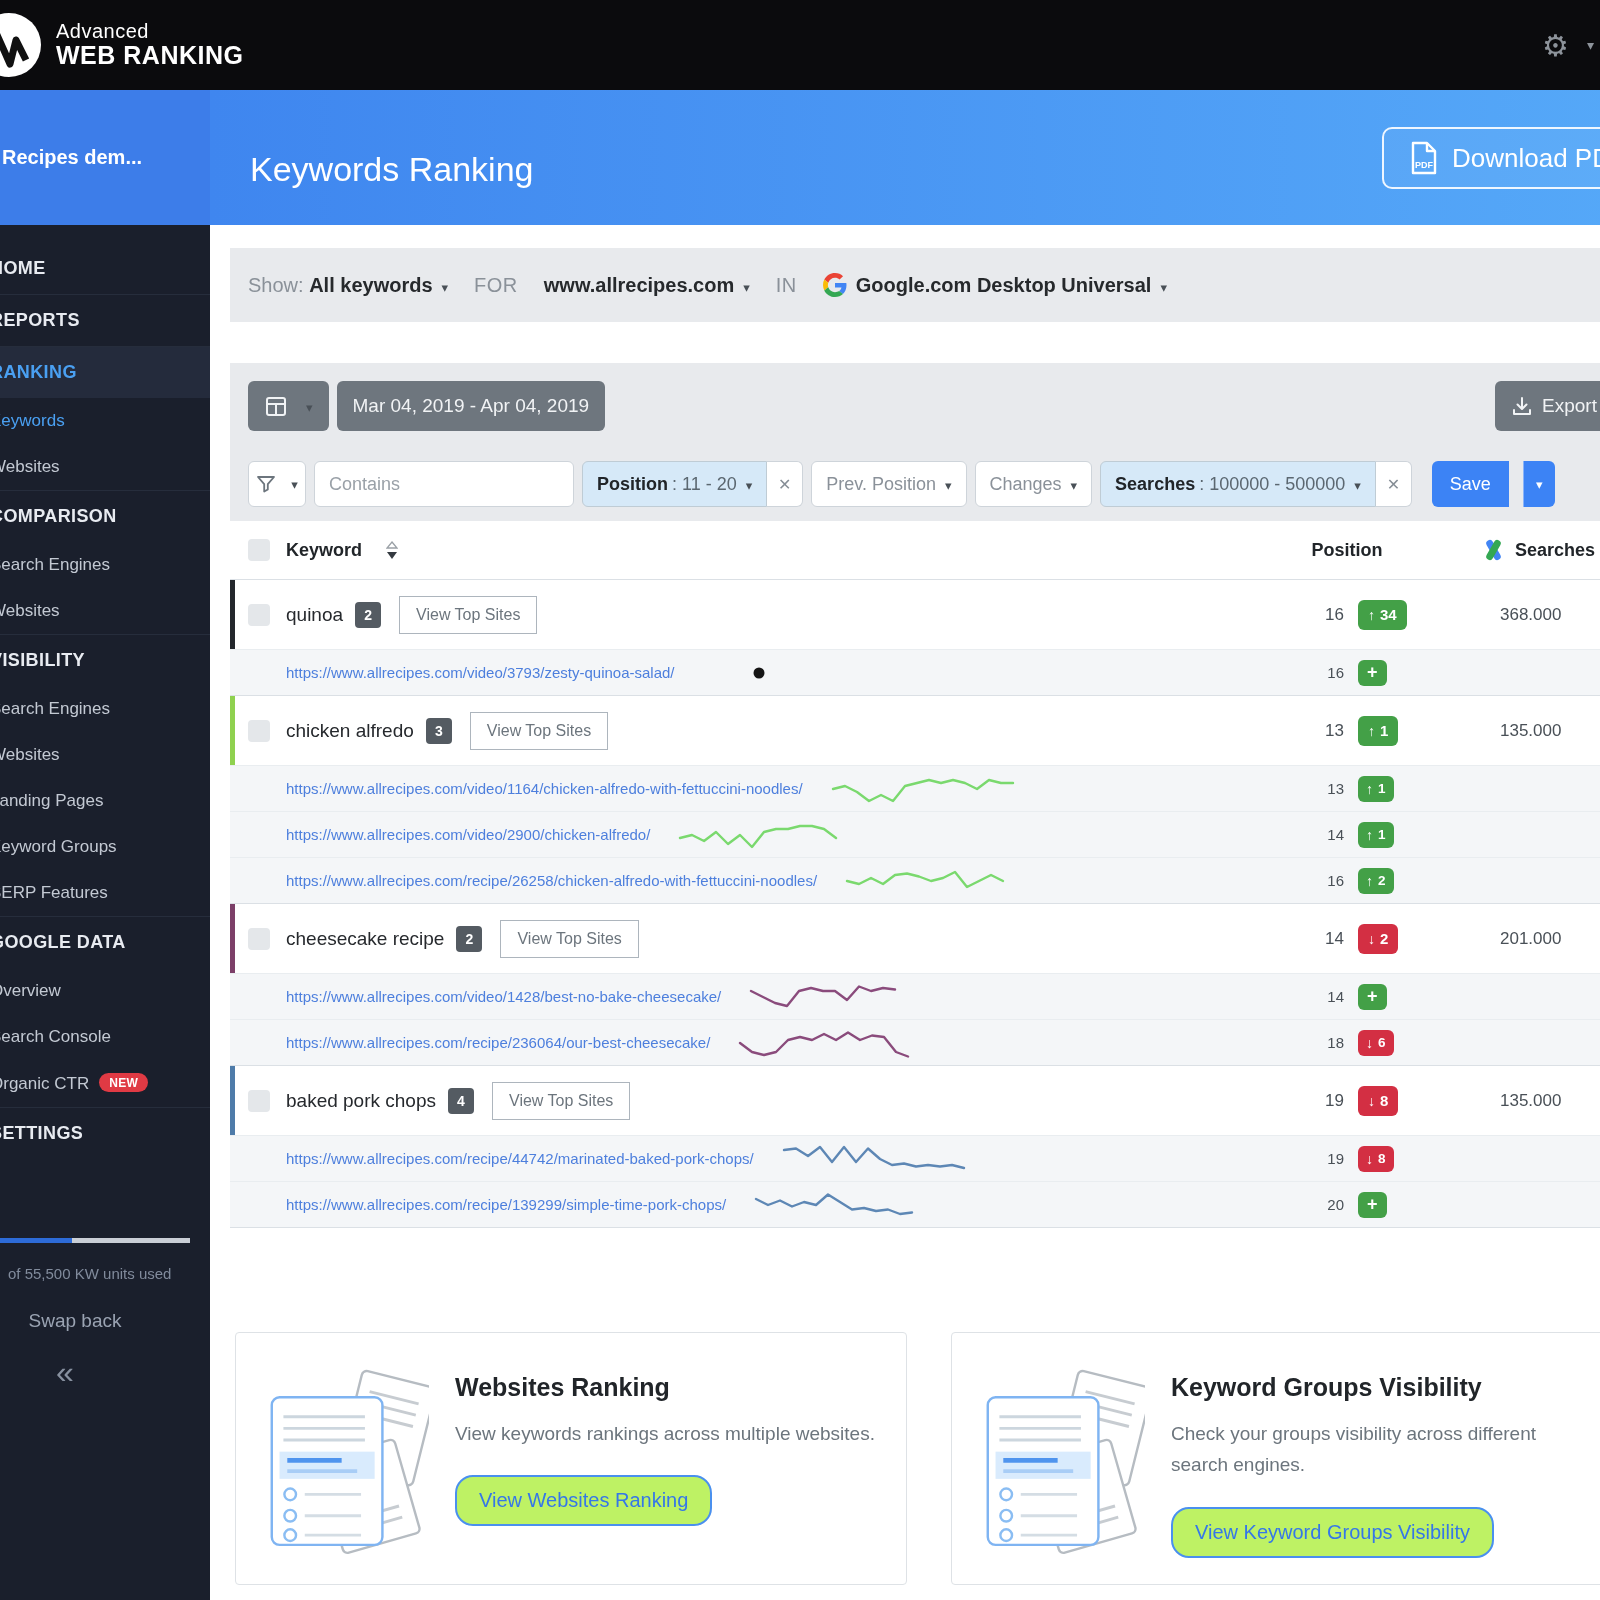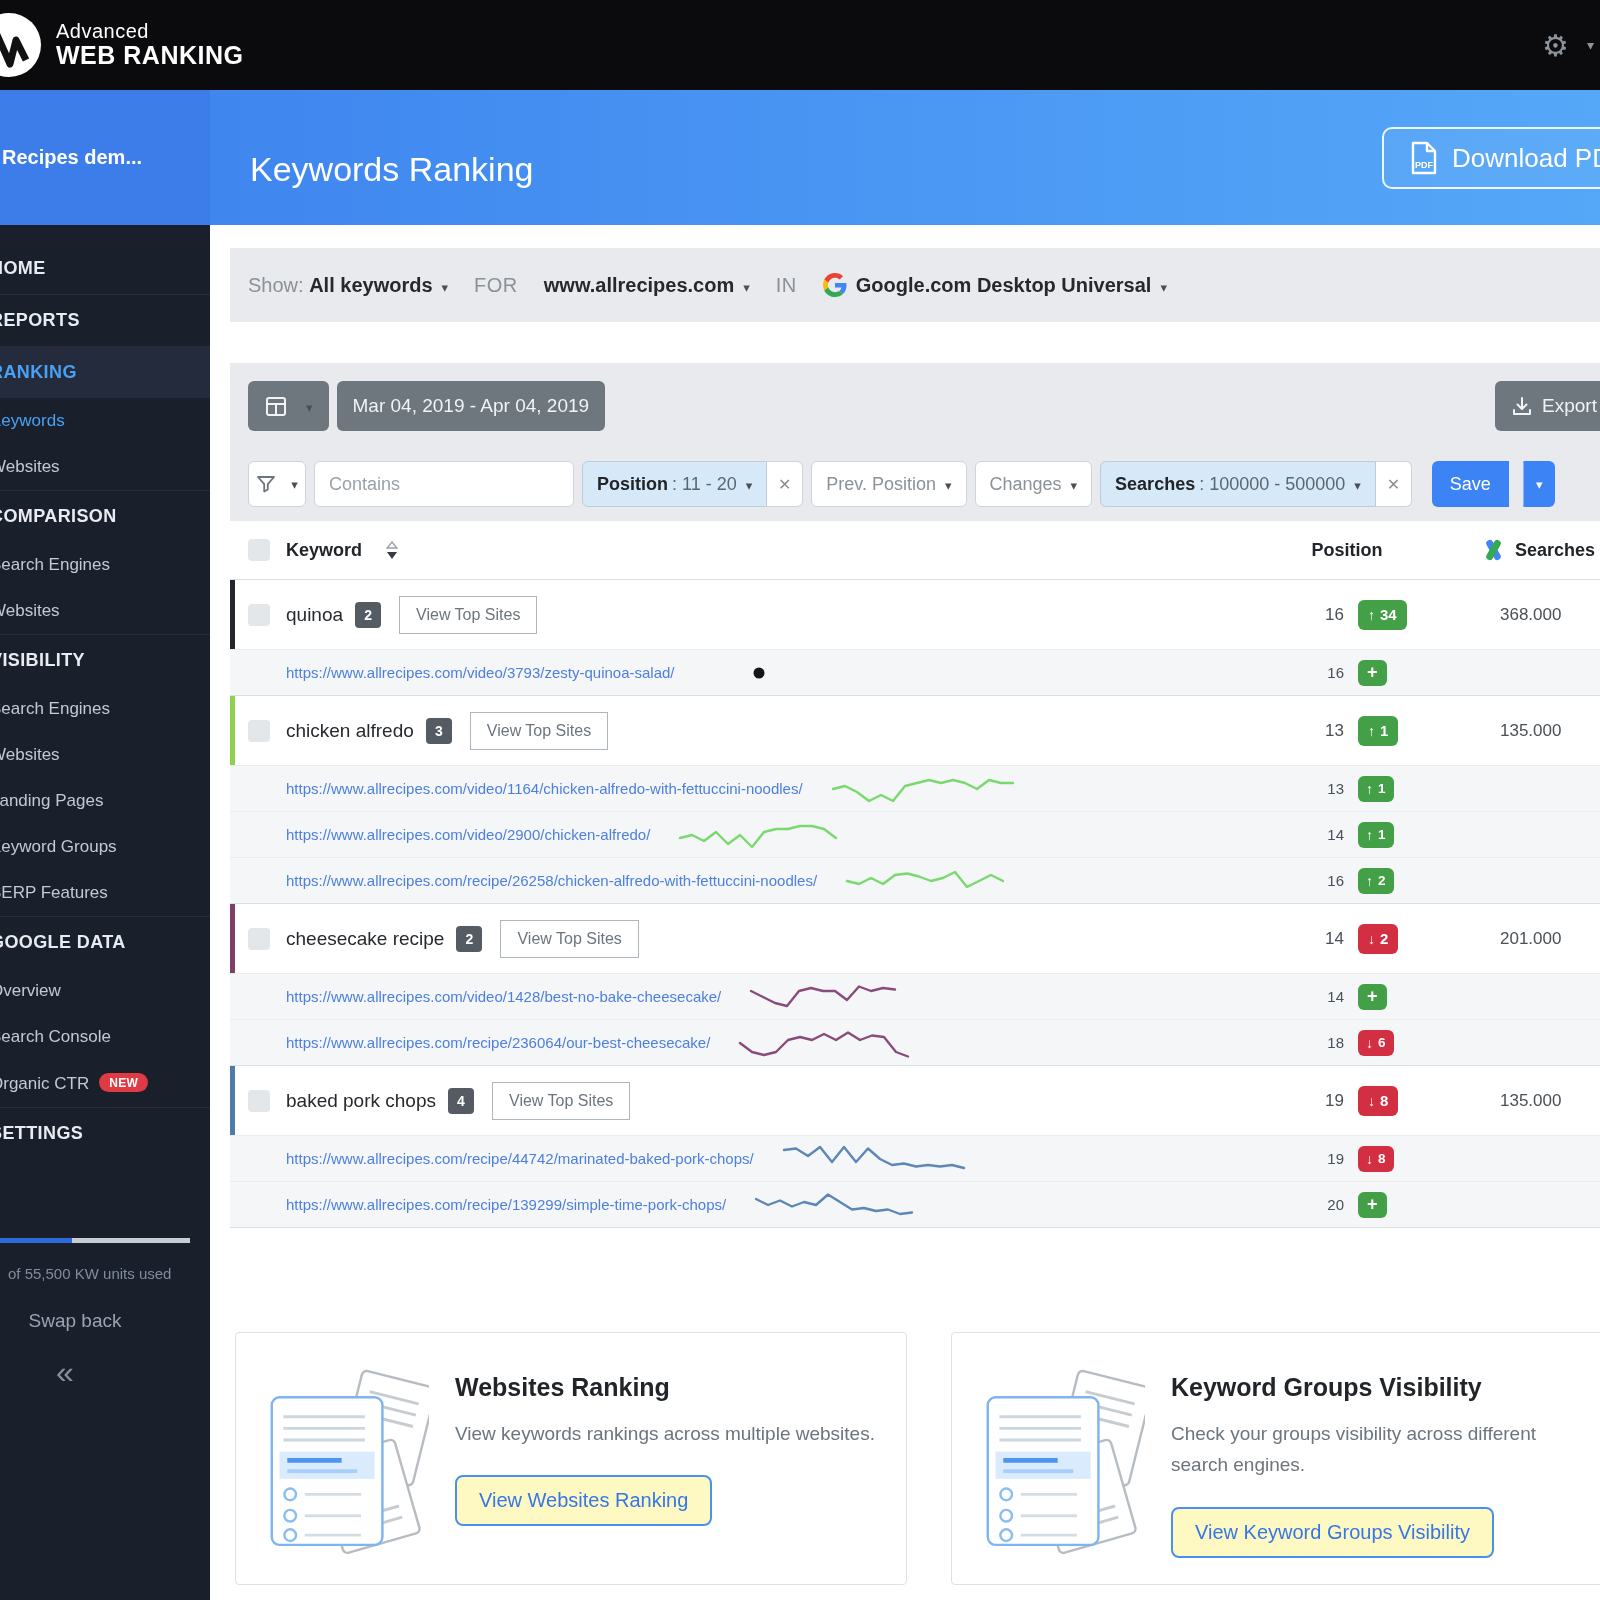--- a/index.html
+++ b/index.html
@@ -120,21 +120,21 @@
   .chg.plus { font-size:18px; padding:0 9px; }
 
   
   .cards { margin-top:104px; display:flex; gap:44px; padding-left:5px; }
   .card { width:672px; flex:0 0 auto; background:#fff; border:1px solid #dee2e6; border-radius:4px;
      padding:26px 28px; display:flex; }
   .card-ill { width:165px; flex:0 0 auto; margin-top:8px; }
   .card-body { margin-left:26px; padding-top:14px; }
   .card-title { font-size:25px; font-weight:700; color:#212529; }
   .card-desc { margin-top:16px; font-size:19px; color:#6c757d; line-height:1.65; max-width:430px; }
-  .card-btn { margin-top:26px; background:#fef9c3; border:2px solid #4a90ee; border-radius:8px; color:#3577e8;
+  .card-btn { margin-top:26px; background:#bef264; border:2px solid #4a90ee; border-radius:18px; color:#3577e8;
      font-size:20px; padding:12px 22px; cursor:pointer; font-family:inherit; white-space:nowrap; }
 </style>
 </head>
 <body>
 
 <div class="topbar">
   <div class="brand">
     <svg class="brand-mark" viewBox="0 0 70 70">
       <circle cx="35" cy="35" r="32" fill="#ffffff"></circle>
       <path d="M20 18 L36 54 L42 30 L52 50" fill="none" stroke="#111" stroke-width="7" stroke-linejoin="round"></path>

